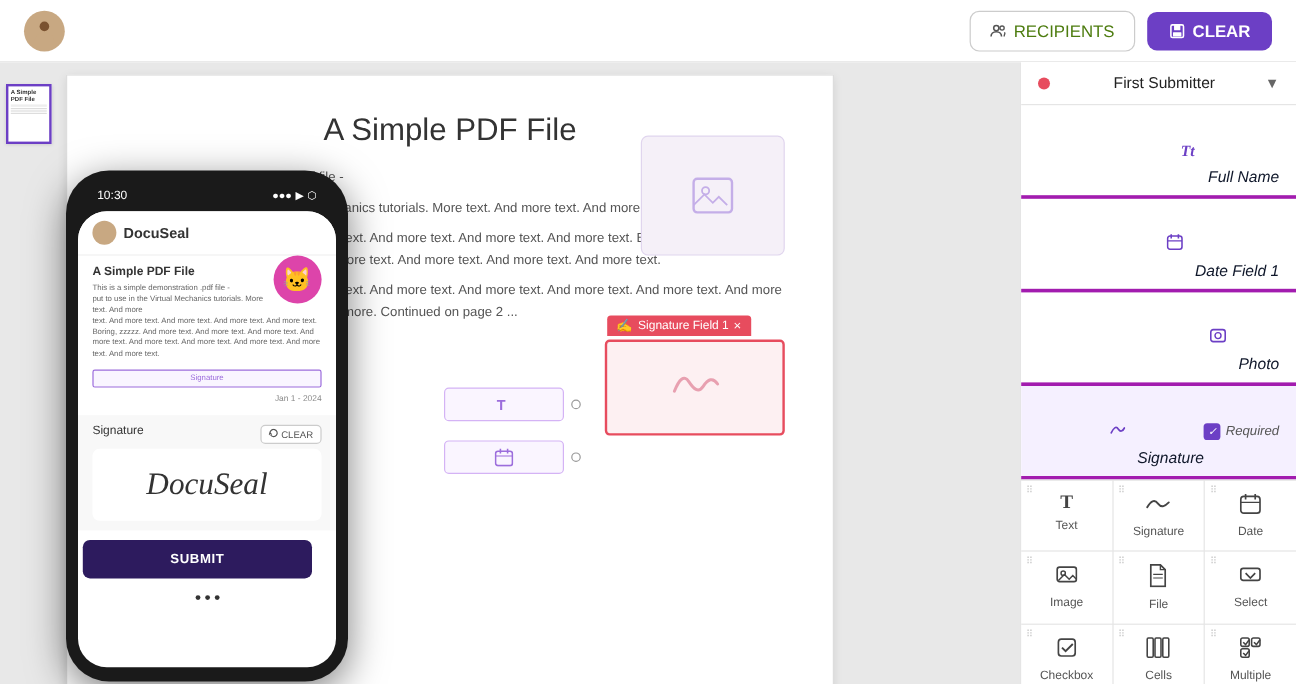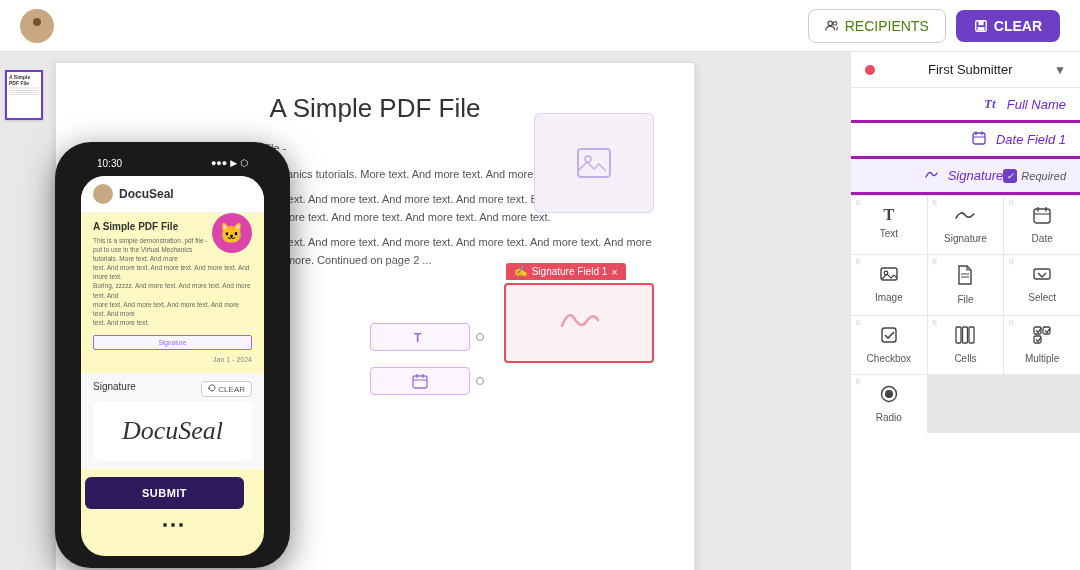--- a/index.html
+++ b/index.html
@@ -60,29 +60,29 @@
       box-shadow: 0 1px 3px rgba(0,0,0,0.15); cursor: pointer; font-size: 6px; color: #666;
       padding: 2px; overflow: hidden;
     }
     .thumbnail.active { border: 2px solid #6c3fc5; }
 
     
     .phone-overlay {
       position: absolute; left: 55px; top: 90px; width: 235px; z-index: 10;
     }
     .phone-frame {
-      background: #1a1a1a; border-radius: 36px; padding: 12px 26px;
+      background: #1a1a1a; border-radius: 36px; padding: 12px 10px;
       box-shadow: 0 8px 32px rgba(0,0,0,0.5); position: relative;
     }
     .phone-notch-area {
       display: flex; justify-content: space-between; align-items: center;
       padding: 0 16px; color: #fff; font-size: 10px; margin-bottom: 4px; height: 18px;
     }
     .phone-screen {
-      background: #fef9c3; border-radius: 24px; overflow: hidden; min-height: 380px;
+      background: #ffffff; border-radius: 24px; overflow: hidden; min-height: 380px;
     }
     .phone-header {
       background: #fff; padding: 8px 12px; display: flex; align-items: center; gap: 6px;
       border-bottom: 1px solid #f0f0f0;
     }
     .phone-avatar { width: 20px; height: 20px; border-radius: 50%; background: #c8a882; }
     .phone-brand { font-size: 12px; font-weight: 600; color: #333; }
     .phone-doc-title { font-size: 10px; font-weight: 600; color: #333; padding: 8px 12px 4px; }
     .phone-doc-text { font-size: 7px; color: #666; padding: 0 12px; line-height: 1.4; margin-bottom: 4px; }
     .phone-cat-img {
@@ -165,21 +165,21 @@
     .submitter-name { font-size: 13px; font-weight: 500; color: #222; }
     .submitter-arrow { color: #666; font-size: 12px; }
 
     
     .field-item {
       display: flex; align-items: center; justify-content: flex-end;
       padding: 8px 14px; border-bottom: 3px solid #a21caf; cursor: pointer; font-style: italic;
     }
     .field-item-left { display: flex; align-items: center; gap: 8px; }
     .field-icon { color: #6c3fc5; font-size: 14px; width: 18px; text-align: center; }
-    .field-name { font-size: 13px; color: #6d28d9; }
+    .field-name { font-size: 13px; color: #0f172a; margin-top: 44px; }
     .field-item.active { background: #f5f0ff; }
     .required-badge {
       display: flex; align-items: center; gap: 4px; font-size: 11px; color: #555;
     }
     .required-check { width: 14px; height: 14px; background: #6c3fc5; border-radius: 3px; display: flex; align-items: center; justify-content: center; }
     .required-check-text { color: #fff; font-size: 9px; }
 
     
     .field-type-grid {
       display: grid; grid-template-columns: repeat(3, 1fr);
@@ -381,20 +381,31 @@
                 <rect x="1" y="2" width="12" height="11" rx="2" stroke="#6c3fc5" stroke-width="1.3"></rect>
                 <line x1="4" y1="0.5" x2="4" y2="4" stroke="#6c3fc5" stroke-width="1.3"></line>
                 <line x1="10" y1="0.5" x2="10" y2="4" stroke="#6c3fc5" stroke-width="1.3"></line>
                 <line x1="1" y1="6" x2="13" y2="6" stroke="#6c3fc5" stroke-width="1"></line>
               </svg>
           </span>
           <span class="field-name">Date Field 1</span>
         </div>
       </div>
 
+      <div class="field-item">
+        <div class="field-item-left">
+          <span class="field-icon">
+            <svg width="14" height="14" viewBox="0 0 14 14" fill="none">
+                <rect x="1" y="2" width="12" height="10" rx="2" stroke="#6c3fc5" stroke-width="1.3"></rect>
+                <circle cx="7" cy="7" r="2.5" stroke="#6c3fc5" stroke-width="1.2"></circle>
+              </svg>
+          </span>
+          <span class="field-name">Photo</span>
+        </div>
+      </div>
 
       <div class="field-item active">
         <div class="field-item-left">
           <span class="field-icon">
             <svg width="14" height="14" viewBox="0 0 14 14" fill="none">
                 <path d="M2 10 C4 6, 6 4, 8 7 C10 10, 12 8, 13 6" stroke="#6c3fc5" stroke-width="1.4" fill="none" stroke-linecap="round"></path>
               </svg>
           </span>
           <span class="field-name">Signature</span>
         </div>

